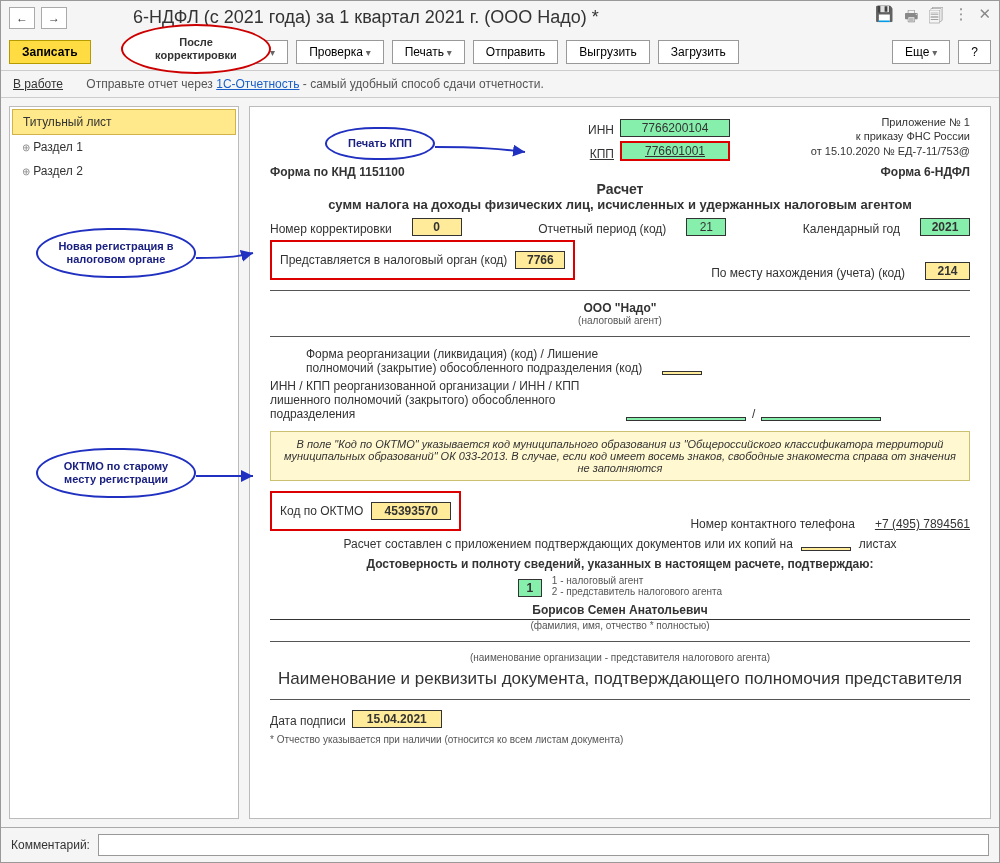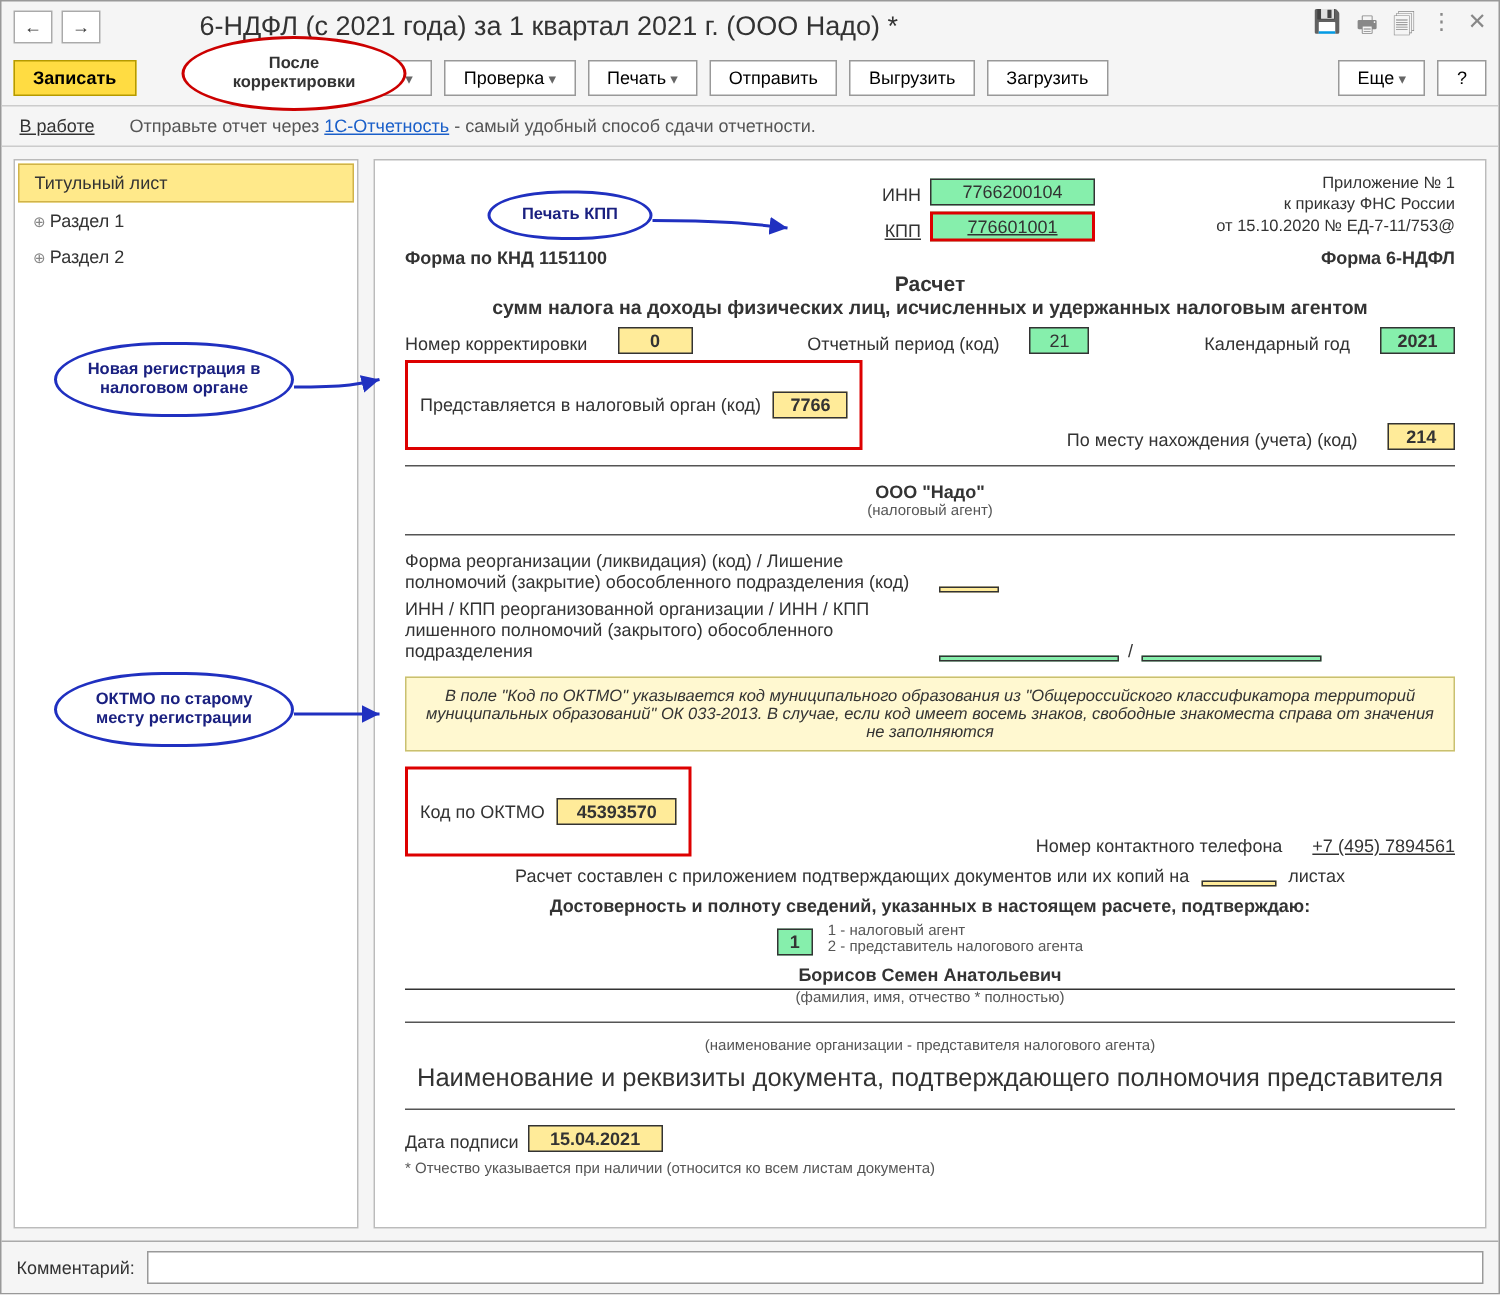--- a/index.html
+++ b/index.html
@@ -22,21 +22,21 @@
 .side-item { padding: 5px 10px; cursor: pointer; }
 .side-item.active { background: #ffe98a; border:1px solid #d0b34a; }
 .side-item.indent::before { content: "⊕ "; color: #888; font-size: 10px; }
 .content { flex: 1; border: 1px solid #bbb; background: #fff; overflow-y: scroll; padding: 8px 20px; position: relative; }
 .form-row { display: flex; align-items: flex-end; margin: 4px 0; gap: 6px; font-size: 12px; }
 .center { text-align: center; }
 .bold { font-weight: bold; }
 .inp { border: 1px solid #333; background: #86efac; padding: 1px 6px; text-align: center; min-width: 60px; font-size: 12px; display:inline-block; }
 .inp-yellow { background: #ffeb99; }
 .red-border { border: 2px solid #d00 !important; }
-.red-box { border: 2px solid #d00; padding: 19px 8px; display:inline-flex; align-items:center; gap:8px; }
+.red-box { border: 2px solid #d00; padding: 9px 8px; display:inline-flex; align-items:center; gap:8px; }
 .note-box { background: #fff8d0; border: 1px solid #c9c070; padding: 6px 12px; font-style: italic; font-size: 11px; text-align: center; margin: 10px 0; }
 .hr { border-top: 1px solid #555; margin: 10px 0; }
 .small { font-size: 10px; color: #555; }
 .callout { position: absolute; border: 2px solid #c00; border-radius: 50%; padding: 6px 14px; background: #fff; font-size: 11px; text-align: center; line-height: 1.2; z-index: 5; }
 .bubble { position: absolute; border: 2px solid #2030c0; border-radius: 50% / 55%; padding: 10px 14px; background: #fff; font-size: 11px; font-weight: bold; text-align: center; line-height: 1.2; z-index: 6; color:#1a2080; }
 .arrow-svg { position: absolute; z-index: 4; pointer-events: none; }
 .comment-bar { border-top: 1px solid #aaa; padding: 6px 10px; display: flex; align-items: center; gap: 8px; }
 .comment-input { flex: 1; border: 1px solid #999; padding: 3px 6px; font-size: 12px; }
 .right-col { text-align: right; font-size: 11px; line-height: 1.3; }
 .spacer { flex:1; }
@@ -160,21 +160,21 @@
         <span>По месту нахождения (учета) (код)</span>
         <span class="inp inp-yellow bold" style="min-width:45px;">214</span>
       </div>
 
       <div class="hr"></div>
       <div class="center bold">ООО "Надо"</div>
       <div class="center small">(налоговый агент)</div>
       <div class="hr"></div>
 
       <div class="form-row">
-        <div style="width:350px;">Форма реорганизации (ликвидация) (код) / Лишение полномочий (закрытие) обособленного подразделения (код)</div>
+        <div style="width:350px;margin-left:36px;">Форма реорганизации (ликвидация) (код) / Лишение полномочий (закрытие) обособленного подразделения (код)</div>
         <span class="inp inp-yellow" style="min-width:40px;"></span>
       </div>
       <div class="form-row">
         <div style="width:350px;">ИНН / КПП реорганизованной организации / ИНН / КПП лишенного полномочий (закрытого) обособленного подразделения</div>
         <span class="inp" style="min-width:120px;"></span>
         <span>/</span>
         <span class="inp" style="min-width:120px;"></span>
       </div>
 
       <div class="note-box">В поле "Код по ОКТМО" указывается код муниципального образования из "Общероссийского классификатора территорий муниципальных образований" ОК 033-2013. В случае, если код имеет восемь знаков, свободные знакоместа справа от значения не заполняются</div>

